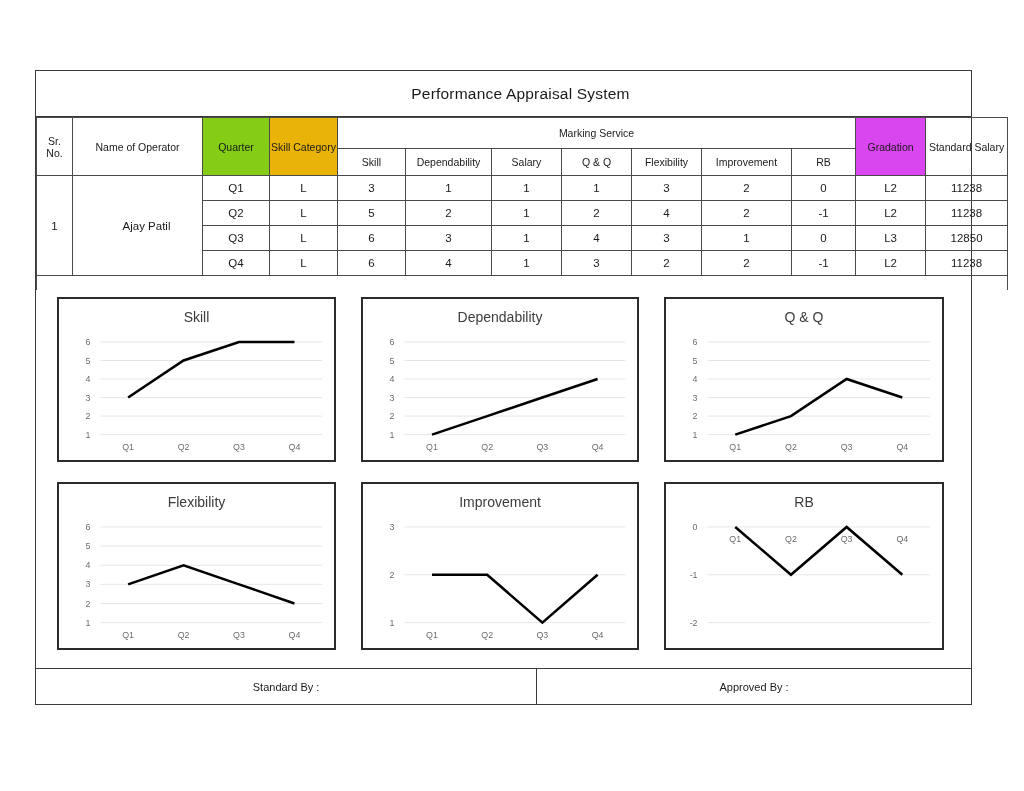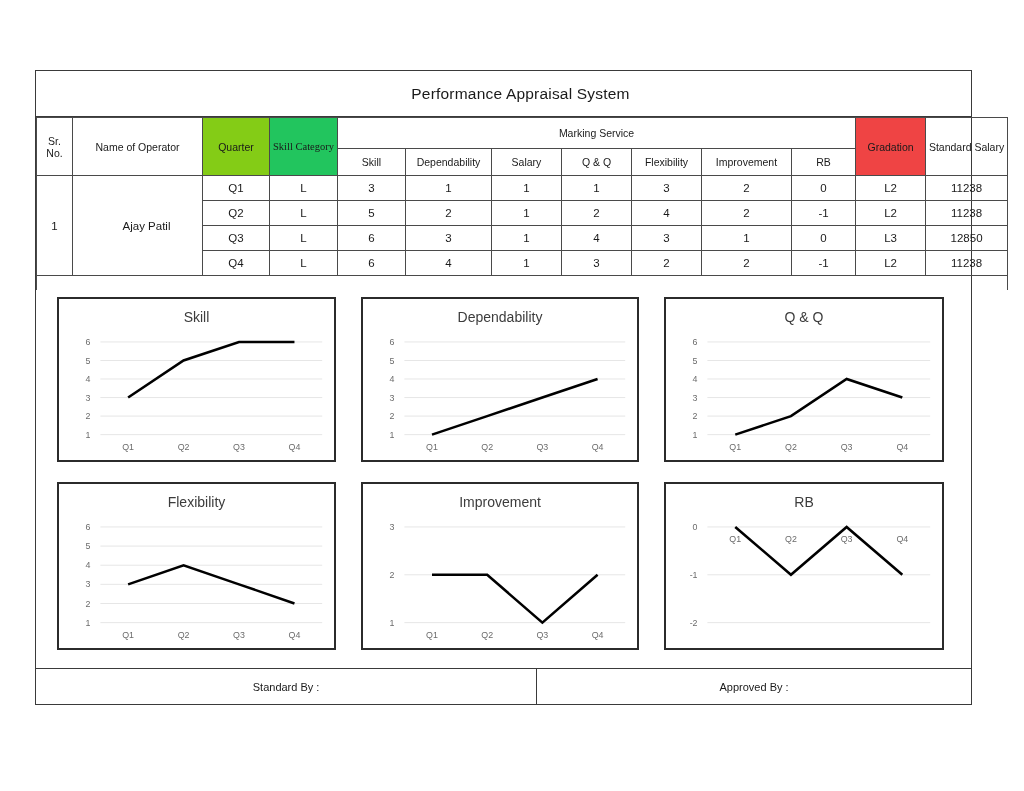--- a/index.html
+++ b/index.html
@@ -41,22 +41,22 @@
     vertical-align:middle;
     font-size:10.5px;
     color:#1a1a1a;
     padding:0;
   }
   .tbl .hrow1 td{height:30px;}
   .tbl .hrow2 td{height:26px;}
   .tbl .drow td{height:24px;font-size:11.5px;}
   .tbl .emptyrow td{height:14px;border-left:1px solid #4a4a4a;border-right:1px solid #4a4a4a;}
   .c-yellow{background:#84cc16;}
-  .c-green{background:#22c55e;font-family:Liberation Serif, serif;}
-  .c-orange{background:#ef4444;}
+  .c-green{background:#eab308;}
+  .c-orange{background:#d946ef;}
   .nm{text-align:left;padding-left:18px !important;font-size:11.5px;}
   .srno{font-size:11.5px;}
 
   
   .charts{position:absolute;left:0;top:226px;width:100%;height:365px;}
   .panel{
     position:absolute;
     border:2px solid #2b2b2b;
     background:#ffffff;
     box-sizing:border-box;

